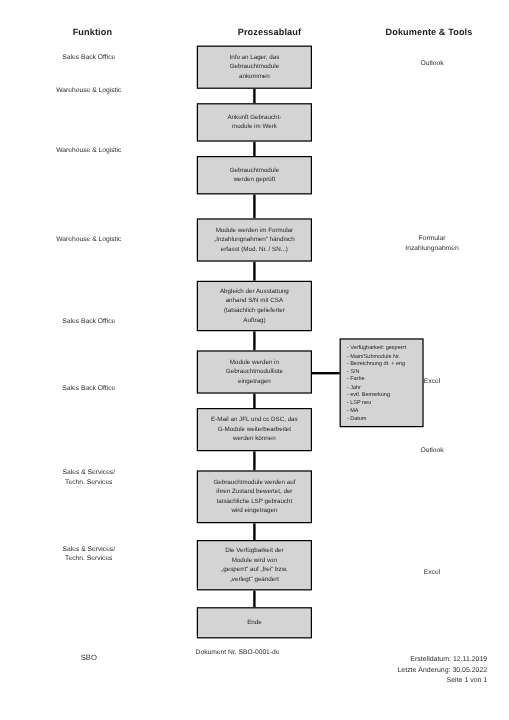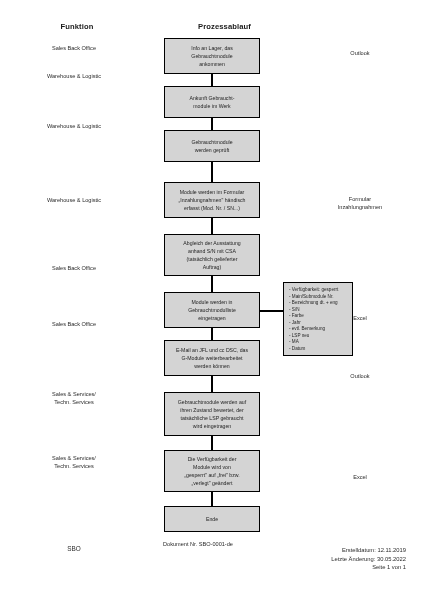--- a/index.html
+++ b/index.html
@@ -121,20 +121,21 @@
     color: #2b2b2b;
   }
 </style>
 </head>
 <body>
 
 <div class="page">
 
   <div class="col-head" id="head-funktion">Funktion</div>
   <div class="col-head" id="head-prozess">Prozessablauf</div>
+  <div class="col-head" id="head-dokument">Dokumente &amp; Tools</div>
 
   <div class="side-label side-left" style="top:44px">Sales Back Office</div>
   <div class="side-label side-left" style="top:72px">Warehouse &amp; Logistic</div>
   <div class="side-label side-left" style="top:122px">Warehouse &amp; Logistic</div>
   <div class="side-label side-left" style="top:196px">Warehouse &amp; Logistic</div>
   <div class="side-label side-left" style="top:264px">Sales Back Office</div>
   <div class="side-label side-left" style="top:320px">Sales Back Office</div>
   <div class="side-label side-left" style="top:390px">Sales &amp; Services/
 Techn. Services</div>
   <div class="side-label side-left" style="top:454px">Sales &amp; Services/

